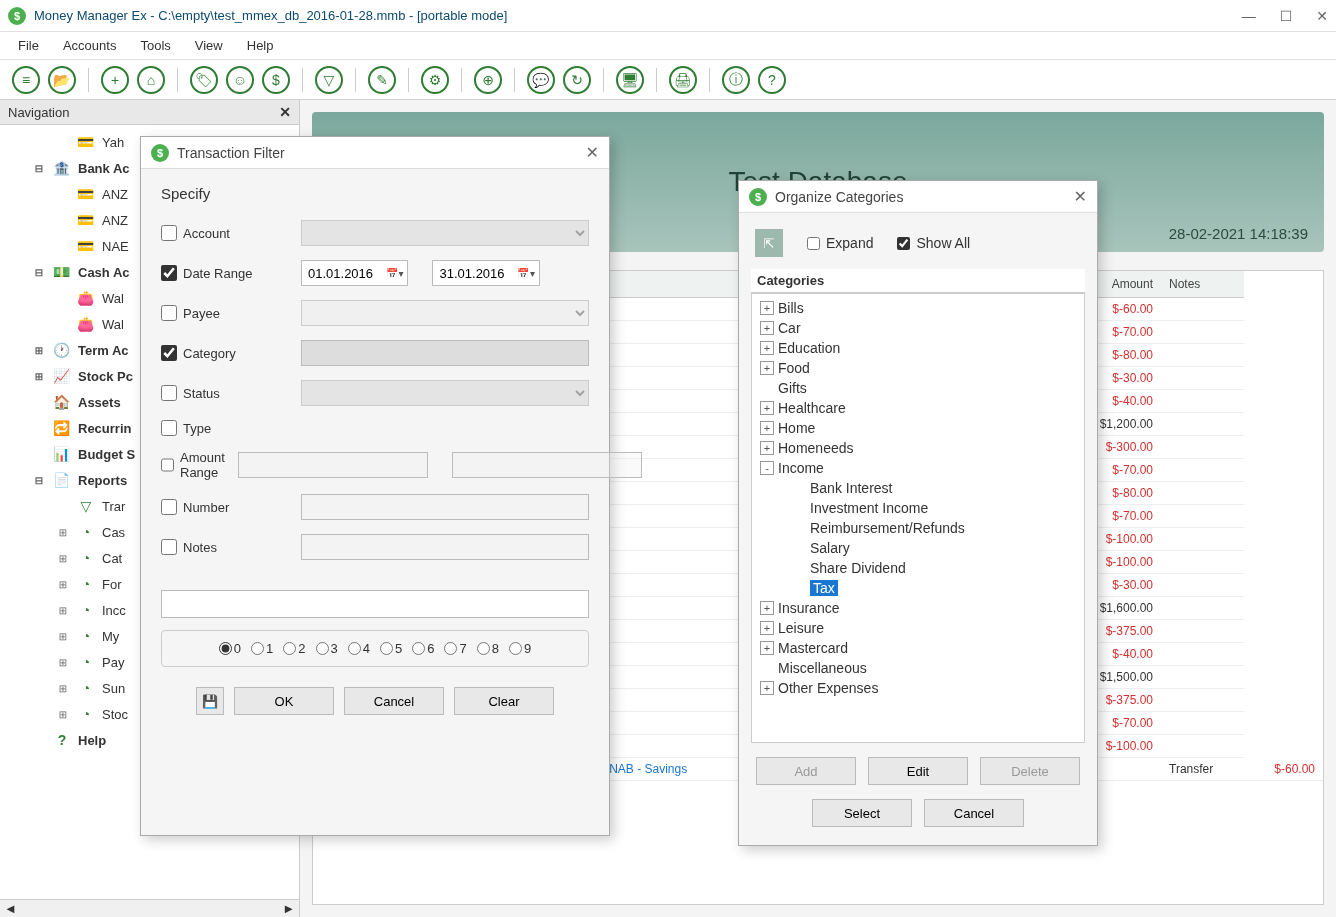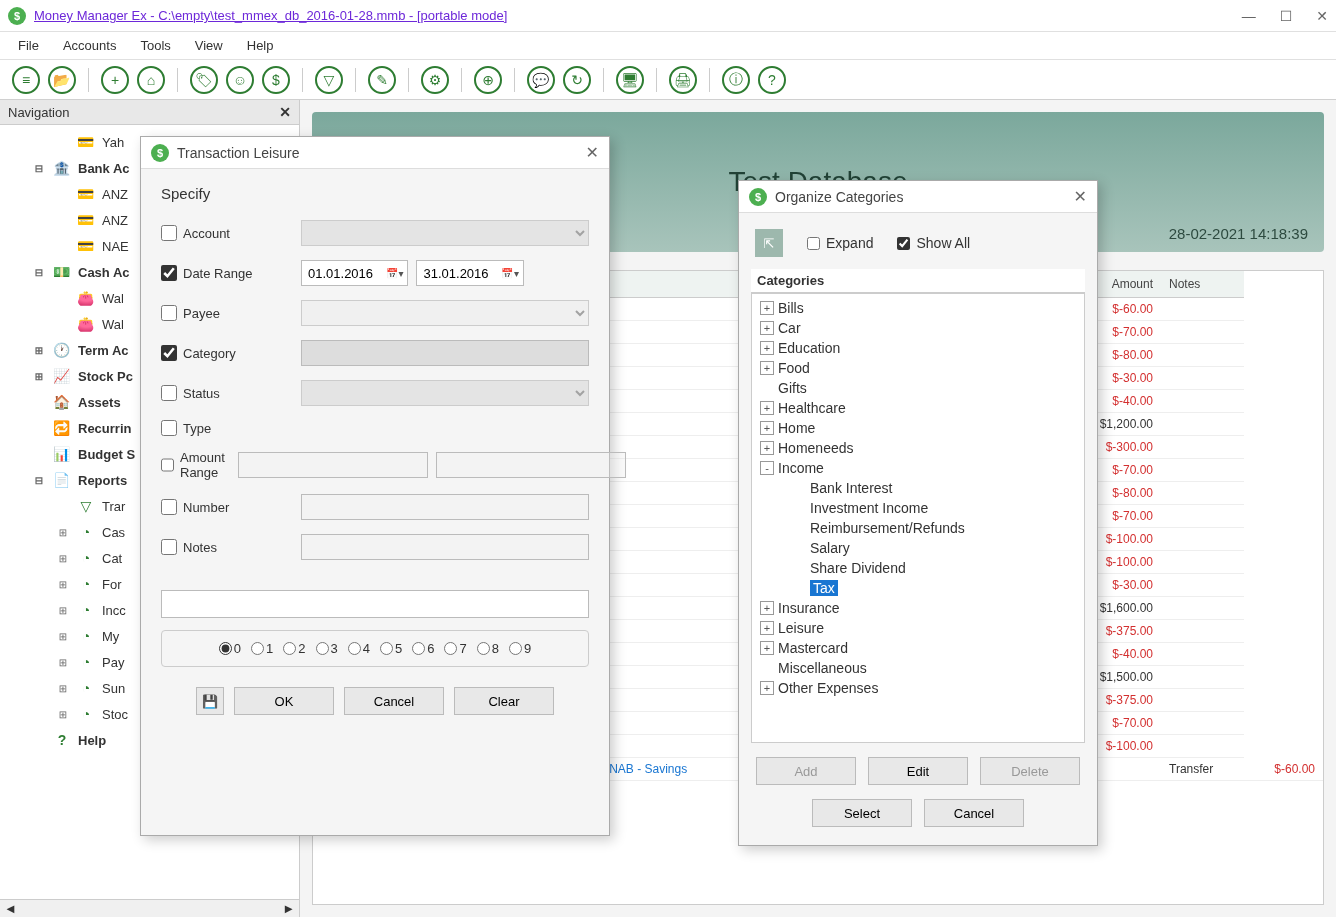--- a/index.html
+++ b/index.html
@@ -1,21 +1,21 @@
 <!DOCTYPE html>
 <html><head>
 <meta charset="utf-8">
 <style>
 * { box-sizing: border-box; margin: 0; padding: 0; font-family: 'Segoe UI', Tahoma, sans-serif; }
 body { background: #f0f0f0; width: 1336px; height: 917px; overflow: hidden; position: relative; font-size: 13px; color: #333; }
 
 
 .titlebar { height: 32px; background: #fff; display: flex; align-items: center; padding: 0 8px; border-bottom: 1px solid #e0e0e0; }
 .titlebar .app-icon { width: 18px; height: 18px; background: #4caf50; border-radius: 50%; margin-right: 8px; display: flex; align-items: center; justify-content: center; color: #fff; font-size: 11px; font-weight: bold; }
-.titlebar .title { color: #6d28d9; font-size: 13px; flex: 1; text-decoration: underline; }
+.titlebar .title { color: #0c4a6e; font-size: 13px; flex: 1; }
 .titlebar .win-controls { display: flex; gap: 24px; color: #666; font-size: 14px; }
 .titlebar .win-controls span { cursor: pointer; }
 
 
 .menubar { height: 28px; background: #fff; display: flex; align-items: center; padding: 0 8px; gap: 4px; border-bottom: 1px solid #e0e0e0; }
 .menubar .menu-item { padding: 4px 10px; color: #333; cursor: pointer; }
 
 
 .toolbar { height: 40px; background: #fff; display: flex; align-items: center; padding: 0 12px; gap: 8px; border-bottom: 1px solid #d0d0d0; }
 .toolbar .tb-icon { width: 28px; height: 28px; border: 2px solid #2e7d32; border-radius: 50%; display: flex; align-items: center; justify-content: center; color: #2e7d32; font-size: 14px; cursor: pointer; }
@@ -60,21 +60,21 @@
 .dialog-title .dlg-text { flex: 1; font-size: 14px; color: #444; }
 .dialog-title .dlg-close { color: #666; cursor: pointer; font-size: 16px; }
 
 
 .filter-dlg { left: 140px; top: 136px; width: 470px; height: 700px; }
 .filter-body { padding: 16px 20px; }
 .filter-body .specify { font-size: 15px; color: #333; margin-bottom: 18px; }
 .filter-row { display: flex; align-items: center; margin-bottom: 14px; gap: 10px; }
 .filter-row .flabel { width: 130px; display: flex; align-items: center; gap: 6px; }
 .filter-row .flabel input[type=checkbox] { width: 16px; height: 16px; }
-.filter-row .fcontrol { flex: 1; display: flex; gap: 8px; }
+.filter-row .fcontrol { flex: 1; display: flex; gap: 24px; }
 .filter-row .fcontrol input[type=text], .filter-row .fcontrol select { flex: 1; height: 26px; border: 1px solid #bbb; padding: 0 6px; font-size: 13px; }
 .filter-row .fcontrol .disabled { background: #ddd; }
 .date-input { display: flex; align-items: center; border: 1px solid #bbb; height: 26px; background: #fff; }
 .date-input input { border: none; flex: 1; padding: 0 6px; font-size: 13px; width: 80px; }
 .date-input .cal { padding: 0 4px; font-size: 10px; color: #555; }
 .type-checks { display: grid; grid-template-columns: 1fr 1fr; gap: 4px 12px; }
 .type-checks label { display: flex; align-items: center; gap: 4px; color: #888; font-size: 13px; }
 .radio-row { display: flex; justify-content: center; gap: 10px; border: 1px solid #ccc; padding: 10px; border-radius: 4px; margin-top: 12px; }
 .radio-row label { display: flex; align-items: center; gap: 2px; }
 .filter-buttons { display: flex; justify-content: center; gap: 10px; margin-top: 20px; }
@@ -499,21 +499,21 @@
             </tr>
           </tbody>
         </table>
     </div>
   </div>
 </div>
 
 <div class="dialog filter-dlg">
   <div class="dialog-title">
     <div class="dlg-icon">$</div>
-    <div class="dlg-text">Transaction Leisure</div>
+    <div class="dlg-text">Transaction Filter</div>
     <div class="dlg-close">✕</div>
   </div>
   <div class="filter-body">
     <div class="specify">Specify</div>
 
     <div class="filter-row">
       <div class="flabel">
           <input type="checkbox" style="">
           <span>Account</span>
         </div>

